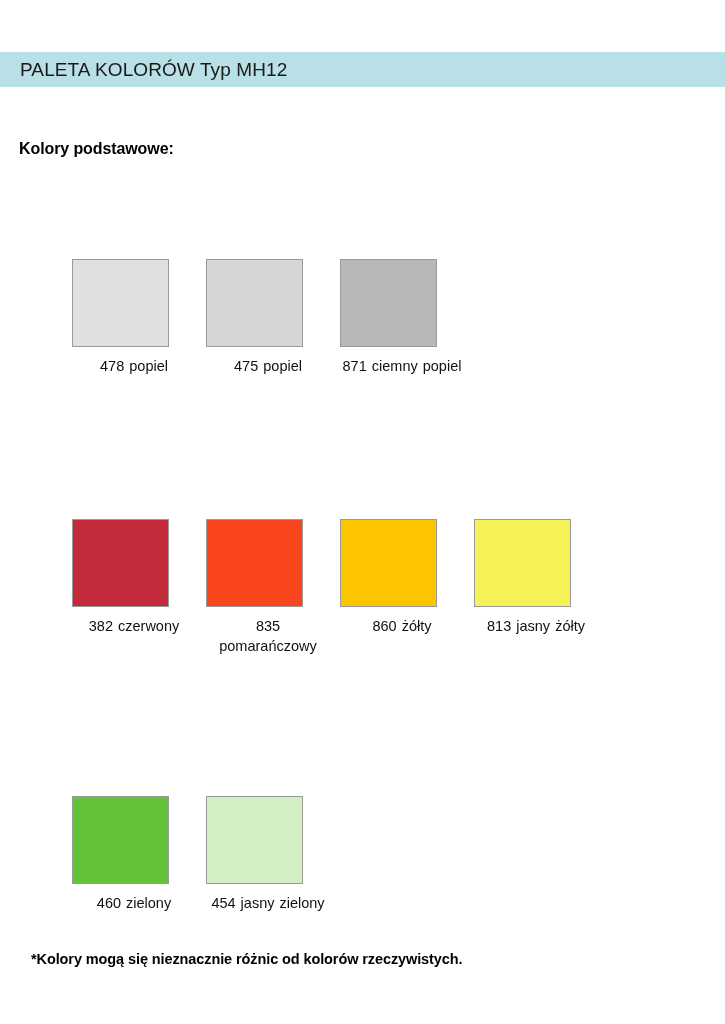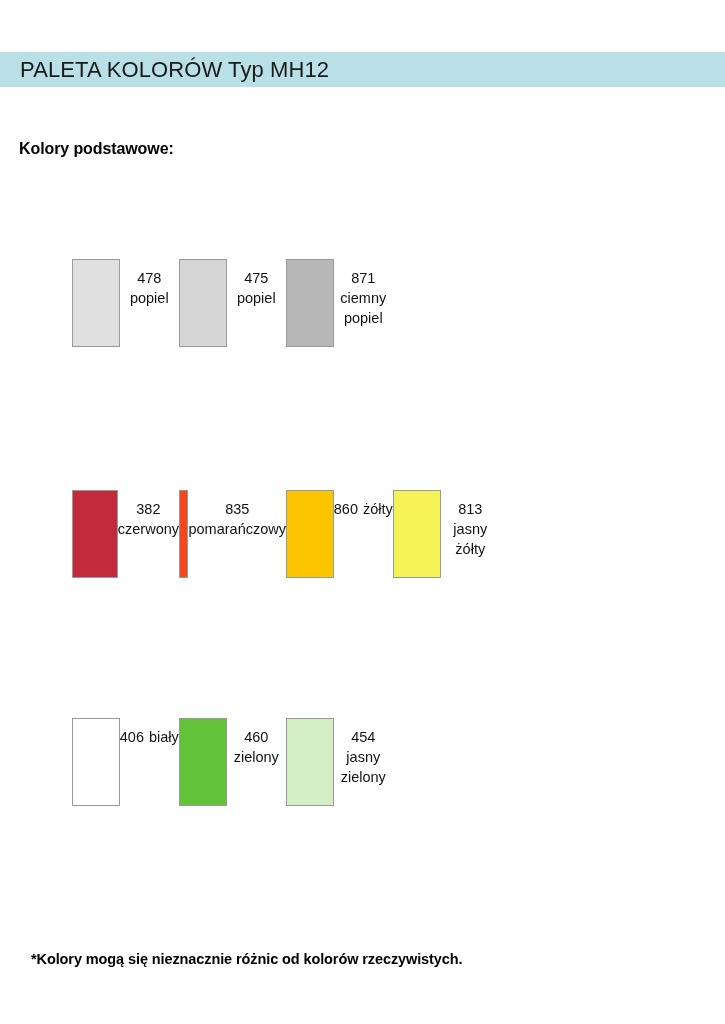--- a/index.html
+++ b/index.html
@@ -21,21 +21,21 @@
     left: 0;
     top: 52px;
     width: 725px;
     height: 35px;
     background: #b9dfe7;
     display: flex;
     align-items: center;
   }
   .header-title {
     margin-left: 20px;
-    font-size: 22px;
+    font-size: 19px;
     font-weight: 400;
     color: #1a1a1a;
     letter-spacing: 0.1px;
     white-space: nowrap;
   }
 
   
   .section-subtitle {
     position: absolute;
     left: 19px;
@@ -51,23 +51,23 @@
     position: absolute;
     left: 72px;
     top: 259px;
     width: 580px;
   }
   .palette-row {
     display: flex;
     margin-bottom: 0;
   }
   .swatch-cell {
-    width: 107px;
+    width: 134px;
     display: flex;
-    flex-direction: row;
+    flex-direction: column;
     align-items: flex-start;
   }
   .swatch-chip {
     width: 97px;
     height: 88px;
     border: 1px solid #9a9a9a;
     box-sizing: border-box;
   }
   .swatch-label {
     width: 124px;
@@ -140,24 +140,20 @@
     <div class="swatch-cell">
       <div class="swatch-chip" style="background:#f4f256"></div>
       <div class="swatch-label">813 jasny żółty</div>
     </div>
   </div>
 
   <div class="row-gap-2"></div>
 
   <div class="palette-row">
     <div class="swatch-cell">
-      <div class="swatch-chip" style="background:#ffffff"></div>
-      <div class="swatch-label">406 biały</div>
-    </div>
-    <div class="swatch-cell">
       <div class="swatch-chip" style="background:#62c238"></div>
       <div class="swatch-label">460 zielony</div>
     </div>
     <div class="swatch-cell">
       <div class="swatch-chip" style="background:#d3edc4"></div>
       <div class="swatch-label">454 jasny zielony</div>
     </div>
   </div>
 
   <div class="row-gap-3"></div>

